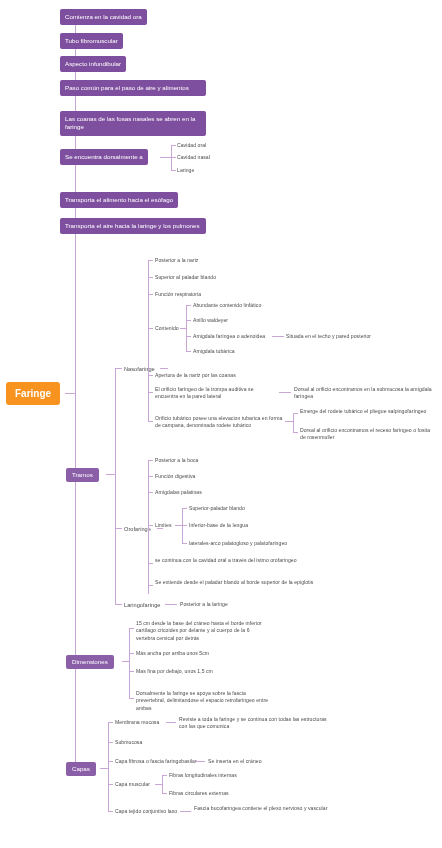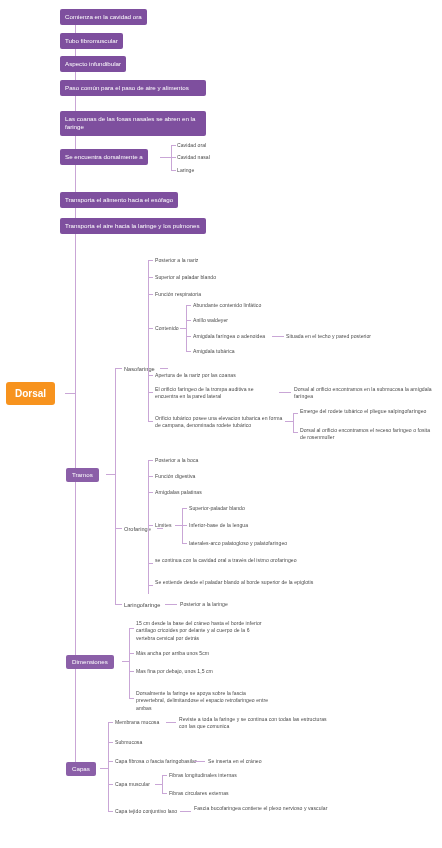--- a/index.html
+++ b/index.html
@@ -59,21 +59,21 @@
     line-height: 1.45;
     letter-spacing: 0.05px;
   }
   .txt.nw { white-space: nowrap; }
 </style>
 </head>
 <body>
 
 <div id="map">
 
-  <div class="node root" style="left:6px; top:382px;">Dorsal</div>
+  <div class="node root" style="left:6px; top:382px;">Faringe</div>
 
   <div class="vline" style="left:65px; top:393px; width:10px; height:1px; background:#c9a6d6;"></div>
   <div class="vline" style="left:75px; top:18px; height:750px;"></div>
 
   <div class="hline" style="left:75px; top:17px; width:15px;"></div>
   <div class="node lvl1 fit" style="left:60px; top:9px;">Comienza en la cavidad ora</div>
 
   <div class="hline" style="left:75px; top:41px; width:15px;"></div>
   <div class="node lvl1 fit" style="left:60px; top:33px;">Tubo fibromuscular</div>
 

